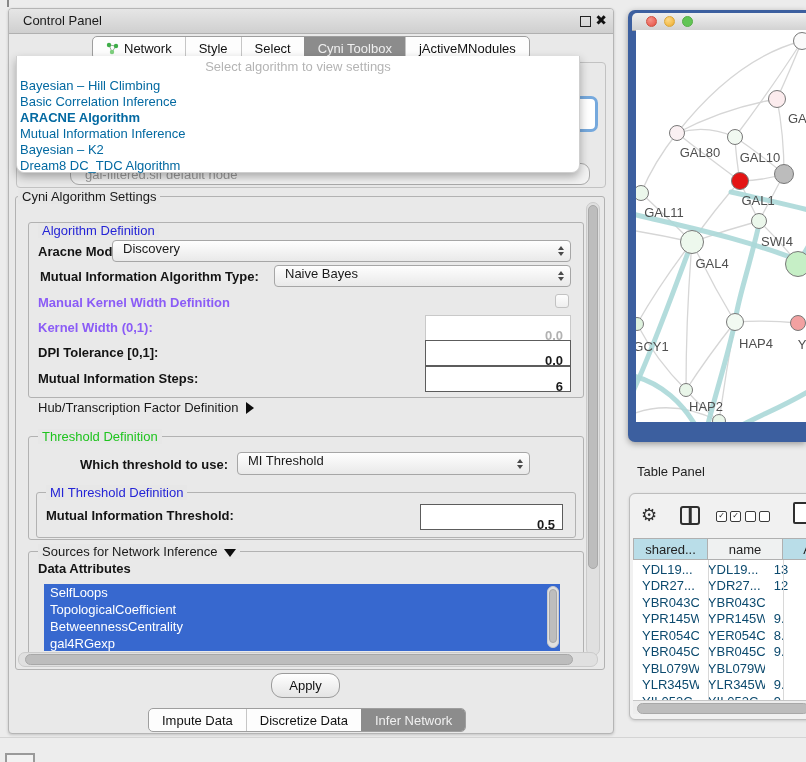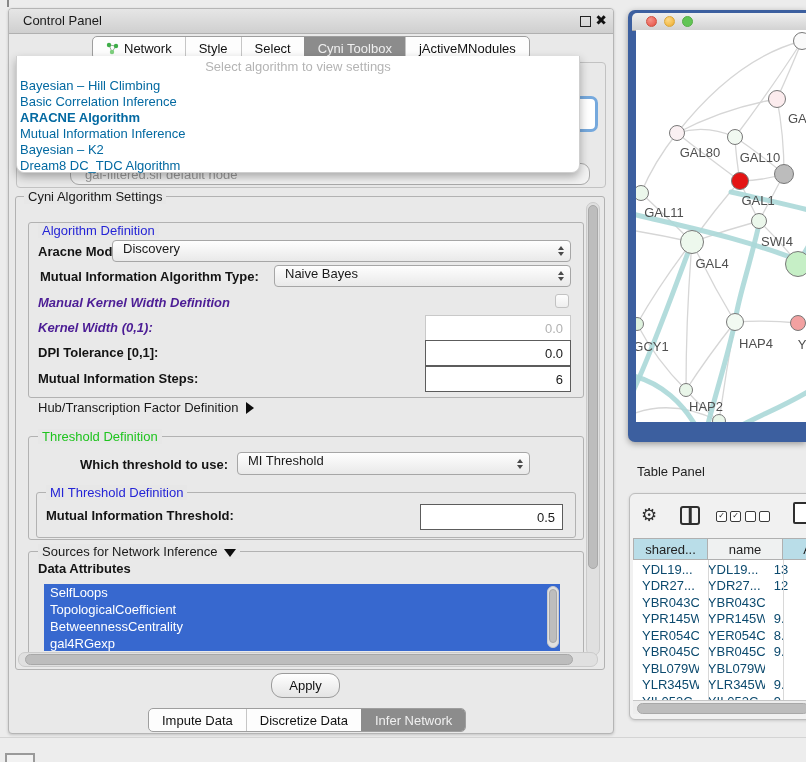--- a/index.html
+++ b/index.html
@@ -19,29 +19,29 @@
   #overlay{background:#ffffff;border:1px solid #cfcfcf;border-top:none;border-radius:0 0 8px 8px;
     box-shadow:0 4px 10px rgba(0,0,0,.3);z-index:50;}
   #overlay .ph{text-align:center;color:#b4b4b4;padding-top:3px;height:19px;}
   .dd-item{height:16px;line-height:16px;padding-left:3px;color:#0369a1;}
   .dd-item.bold{font-weight:bold;}
   
   .group{border:1px solid #b2b2b2;border-radius:3px;}
   .gtitle{position:absolute;background:#e7e7e7;padding:0 4px;white-space:nowrap;z-index:6;}
   .blue{color:#2424d6;} .green{color:#1ec41e;}
   .lbl{font-weight:bold;color:#141414;white-space:nowrap;}
-  .lbl.dis{color:#4c1d95;font-style:italic;}
+  .lbl.dis{color:#8b5cf6;}
   
   .combo{background:linear-gradient(#fefefe,#e9e9e9);border:1px solid #a6a6a6;border-radius:4px;
     display:flex;align-items:flex-start;padding-left:10px;box-sizing:border-box;}
   .steppers{position:absolute;right:6px;top:50%;transform:translateY(-50%);display:flex;flex-direction:column;gap:2px;}
   .tu{width:0;height:0;border-left:3.5px solid transparent;border-right:3.5px solid transparent;border-bottom:4px solid #4a4a4a;}
   .td{width:0;height:0;border-left:3.5px solid transparent;border-right:3.5px solid transparent;border-top:4px solid #4a4a4a;}
   
-  .field{background:#fff;border:1px solid #5c5c5c;box-sizing:border-box;text-align:right;padding:12px 7px;display:flex;align-items:center;justify-content:flex-end;}
+  .field{background:#fff;border:1px solid #5c5c5c;box-sizing:border-box;text-align:right;padding:12px 7px;display:flex;justify-content:flex-end;font-weight:bold;}
   .field.dis{border-color:#c9c9c9;color:#b2b2b2;}
   .checkbox{background:linear-gradient(#fdfdfd,#eee);border:1px solid #c2c2c2;border-radius:3px;box-sizing:border-box;}
   .tri-right{width:0;height:0;border-top:6px solid transparent;border-bottom:6px solid transparent;border-left:8px solid #0d0d0d;display:inline-block;margin-left:8px;}
   .tri-downb{width:0;height:0;border-left:6px solid transparent;border-right:6px solid transparent;border-top:8px solid #0d0d0d;display:inline-block;margin-left:6px;vertical-align:middle;}
   
   .attr-item{height:17px;line-height:17px;padding-left:6px;background:#3768cf;color:#fff;white-space:nowrap;}
   
   .groove{background:#e0e0e0;border:1px solid #cbcbcb;border-radius:7px;}
   .thumb{background:#bdbdbd;border:1px solid #a8a8a8;border-radius:6px;}
   .btn{background:linear-gradient(#ffffff,#e4e4e4);border:1px solid #9b9b9b;border-radius:11px;
@@ -105,21 +105,21 @@
         <div class="dd-item">Bayesian – Hill Climbing</div>
         <div class="dd-item">Basic Correlation Inference</div>
         <div class="dd-item bold">ARACNE Algorithm</div>
         <div class="dd-item">Mutual Information Inference</div>
         <div class="dd-item">Bayesian – K2</div>
         <div class="dd-item">Dream8 DC_TDC Algorithm</div>
       </div>
   </div>
 
   <div class="abs group" style="left:15px;top:196px;width:588px;height:472px;"></div>
-  <span class="gtitle abs" style="left:24px;top:189px;">Cyni Algorithm Settings</span>
+  <span class="gtitle abs" style="left:18px;top:189px;">Cyni Algorithm Settings</span>
 
   <div class="abs groove" style="left:586px;top:202px;width:12px;height:452px;">
     <div class="thumb abs" style="left:1px;top:2px;width:8px;height:362px;"></div>
   </div>
 
   <div class="abs group" style="left:28px;top:222px;width:554px;height:174px;"></div>
   <span class="gtitle abs blue" style="left:38px;top:215px;margin-top:8px;">Algorithm Definition</span>
 
   <span class="abs lbl" style="left:38px;top:244px;">Aracne Mode:</span>
   <div class="abs combo" style="left:112px;top:240px;width:459px;height:22px;">

